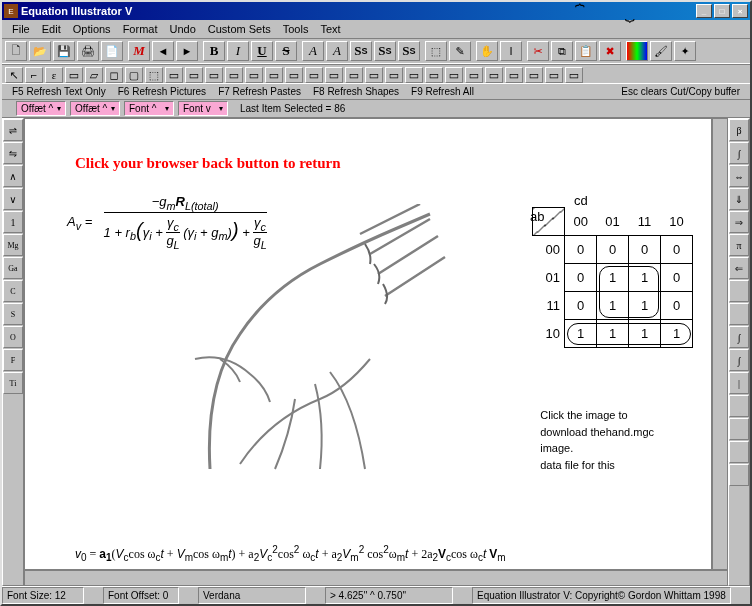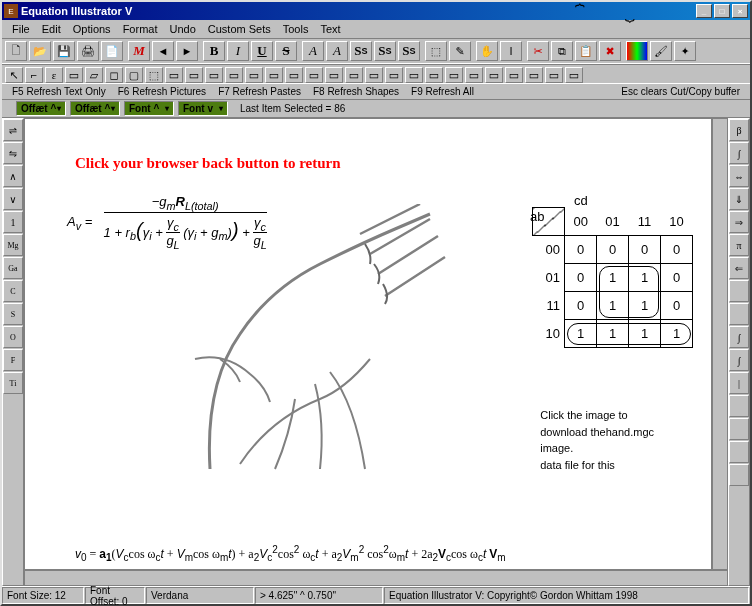--- a/index.html
+++ b/index.html
@@ -13,33 +13,33 @@
 .menubar { height:18px; display:flex; align-items:center; padding:0 4px; font-size:11px; gap:0; }
 .menuitem { padding:1px 6px; cursor:pointer; }
 .toolbar { display:flex; align-items:center; padding:2px; border-top:1px solid #808080; border-bottom:1px solid #fff; flex-wrap:wrap; }
 .tbtn { width:22px; height:20px; border:1px solid; border-color:#fff #808080 #808080 #fff; background:#c0c0c0; margin:0 1px; display:flex; align-items:center; justify-content:center; font-size:11px; cursor:pointer; }
 .tbtn.bold { font-weight:bold; font-family:'Times New Roman',serif; font-size:13px; }
 .tbtn.ital { font-style:italic; font-family:'Times New Roman',serif; font-size:13px; }
 .sep { width:3px; }
 .toolbar2 { display:flex; align-items:center; padding:1px 4px; border-bottom:1px solid #808080; font-size:10px; }
 .t2-label { padding:1px 6px; }
 .toolbar3 { display:flex; align-items:center; padding:1px 4px; border-bottom:1px solid #808080; font-size:10px; }
-.combo { border:1px solid; border-color:#808080 #fff #fff #808080; background:#4d7c0f; padding:1px 4px; font-size:10px; margin:0 2px; min-width:50px; display:inline-flex; align-items:center;font-weight:bold; }
+.combo { border:1px solid; border-color:#808080 #fff #fff #808080; background:#f9a8d4; padding:1px 4px; font-size:10px; margin:0 2px; min-width:50px; display:inline-flex; align-items:center; }
 .combo::after { content:'▾'; margin-left:auto; font-size:8px; color:#000; }
 .breadcrumb { padding:2px 30px; font-size:10px; border-bottom:1px solid #808080; }
 .workspace { flex:1; display:flex; overflow:hidden; }
 .leftpal,.rightpal { width:22px; background:#c0c0c0; display:flex; flex-direction:column; border:1px solid; border-color:#fff #808080 #808080 #fff; gap:1px; }
 .pal-btn { height:22px; border:1px solid; border-color:#fff #808080 #808080 #fff; display:flex; align-items:center; justify-content:center; font-size:10px; cursor:pointer; font-family:'Times New Roman',serif; }
 .canvas-wrap { flex:1; display:flex; flex-direction:column; }
 .canvas-area { flex:1; display:flex; overflow:hidden; }
 .canvas { flex:1; background:#fff; position:relative; overflow:hidden; border:1px solid #808080; }
 .vscroll { width:16px; background:#c0c0c0; border:1px solid #808080; }
 .hscroll { height:16px; background:#c0c0c0; border:1px solid #808080; }
 .statusbar { height:18px; display:flex; border-top:1px solid #fff; }
-.status-cell { border:1px solid; border-color:#808080 #fff #fff #808080; padding:1px 4px; font-size:10px; display:flex; align-items:center; margin-right:1px; }
+.status-cell { border:1px solid; border-color:#808080 #fff #fff #808080; padding:1px 4px; font-size:10px; display:flex; align-items:center; margin-right:19px; }
 .red-text { color:#f00; font-weight:bold; font-family:Verdana,serif; font-size:15px; position:absolute; left:50px; top:36px; }
 .eq1 { position:absolute; left:42px; top:75px; font-family:'Times New Roman',serif; font-style:italic; font-size:13px; }
 .eq-bottom { position:absolute; left:50px; bottom:6px; font-family:'Times New Roman',serif; font-size:12px; white-space:nowrap; }
 .kmap { position:absolute; right:18px; top:88px; font-family:'Times New Roman',serif; font-size:13px; }
 .kmap table { border-collapse:collapse; }
 .kmap td,.kmap th { border:1px solid #000; width:32px; height:28px; text-align:center; font-weight:normal; font-size:13px; }
 .kmap .hdr { border:none; font-size:13px; }
 .kmap .rowlbl { border:none; text-align:right; padding-right:4px; }
 .download-text { position:absolute; right:57px; top:288px; font-family:Verdana,serif; font-size:11px; text-align:left; line-height:1.5; }
 .hand { position:absolute; left:145px; top:85px; width:320px; height:290px; }
@@ -298,19 +298,19 @@
       <div class="pal-btn">|</div>
       <div class="pal-btn"></div>
       <div class="pal-btn"></div>
       <div class="pal-btn"></div>
       <div class="pal-btn"></div>
     </div>
   </div>
 
   <div class="statusbar">
     <div class="status-cell" style="width:82px">Font Size: 12</div>
-    <div class="status-cell" style="width:60px">Font Offset: 0</div>
+    <div class="status-cell" style="width:76px">Font Offset: 0</div>
     <div class="status-cell" style="width:108px">Verdana</div>
     <div class="status-cell" style="width:128px">&gt; 4.625"  ^ 0.750"</div>
     <div class="status-cell" style="flex:1">Equation Illustrator V: Copyright© Gordon Whittam 1998</div>
   </div>
 
 </div>
 
 </body></html>

